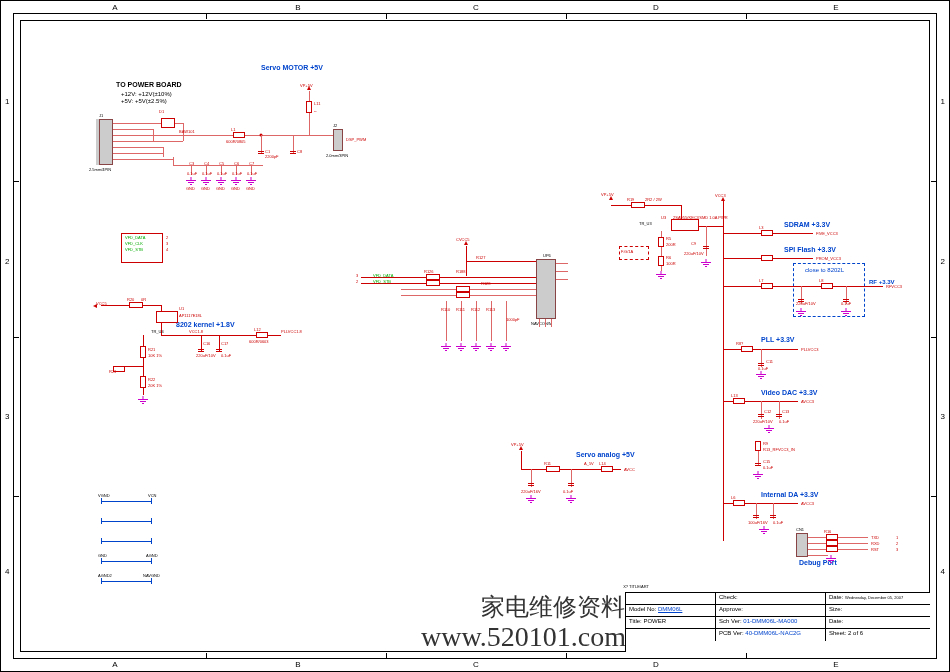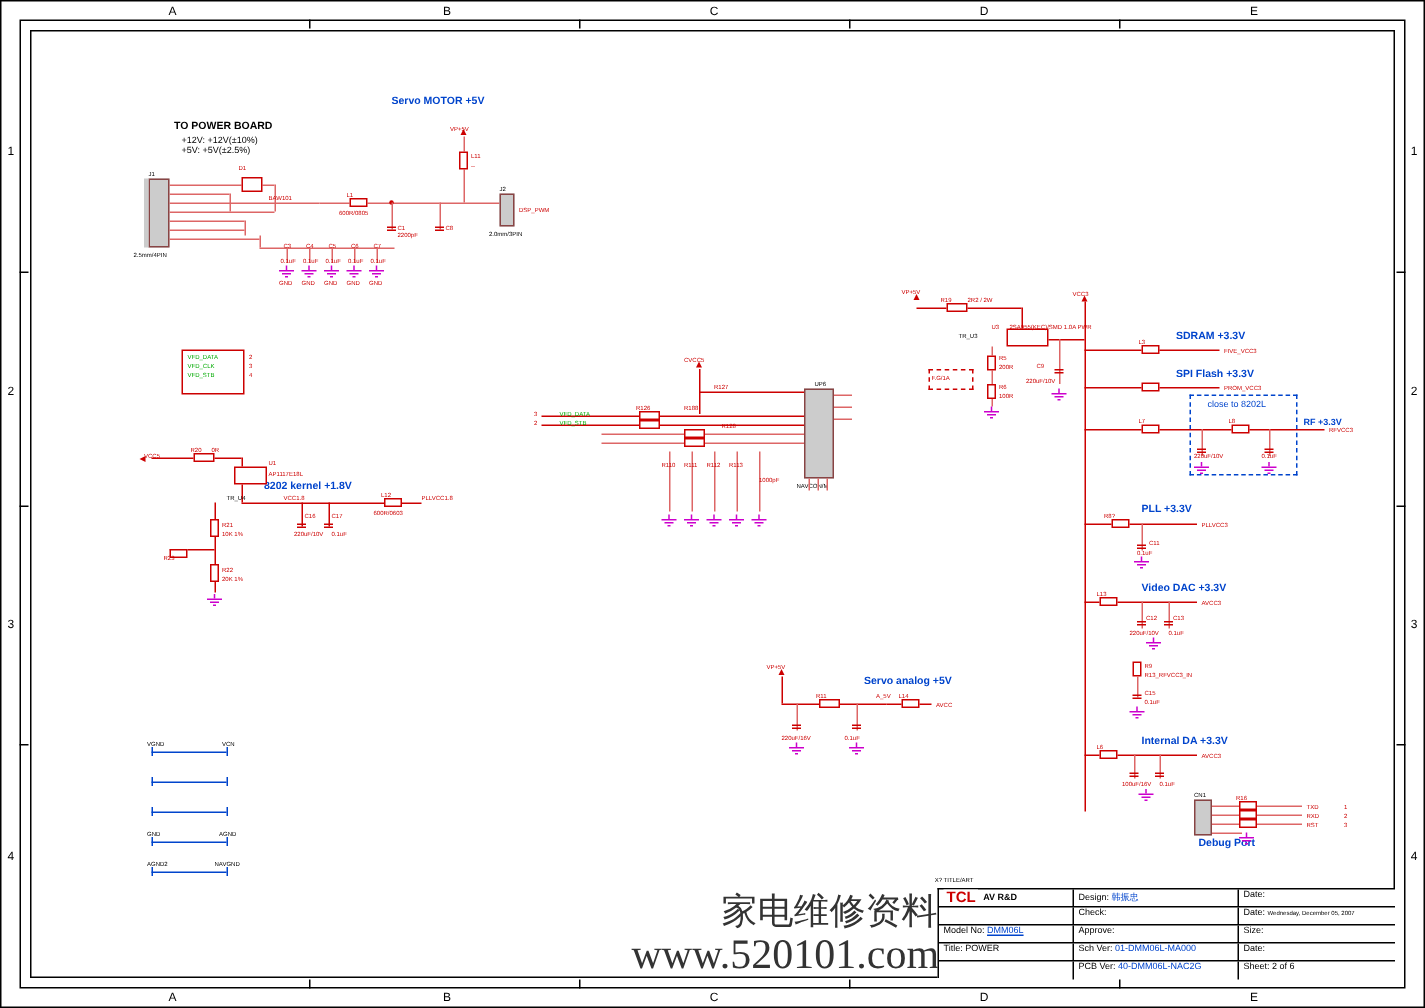--- a/index.html
+++ b/index.html
@@ -648,28 +648,20 @@
 <div class="port-lbl tiny" style="top:552px;left:145px;color:#000">AGND</div>
 <div class="port-lbl tiny" style="top:572px;left:97px;color:#000">AGND2</div>
 <div class="port-lbl tiny" style="top:572px;left:142px;color:#000">NAVGND</div>
 
 <div class="watermark" style="left:480px;top:590px">家电维修资料网</div>
 <div class="watermark" style="left:420px;top:620px;font-size:28px">www.520101.com</div>
 
 <div class="port-lbl tiny" style="bottom:82px;right:300px;color:#000">X?   TITLE/ART</div>
 <div class="title-block">
   <div class="tb-row">
-    <div class="tb-cell" style="width:90px;display:flex;align-items:center;gap:3px">
-        <span class="logo">TCL</span>
-        <span style="font-weight:bold">AV R&amp;D</span>
-      </div>
-    <div class="tb-cell" style="width:110px"><span>Design:</span> <span style="color:#0044cc">韩振忠</span></div>
-    <div class="tb-cell" style="flex:1"><span>Date:</span></div>
-  </div>
-  <div class="tb-row">
     <div class="tb-cell" style="width:90px"></div>
     <div class="tb-cell" style="width:110px"><span>Check:</span></div>
     <div class="tb-cell" style="flex:1"><span>Date:</span> <span class="tiny">Wednesday, December 05, 2007</span></div>
   </div>
   <div class="tb-row">
     <div class="tb-cell" style="width:90px"><span>Model No:</span> <span style="color:#0044cc;text-decoration:underline">DMM06L</span></div>
     <div class="tb-cell" style="width:110px"><span>Approve:</span></div>
     <div class="tb-cell" style="flex:1"><span>Size:</span></div>
   </div>
   <div class="tb-row">

